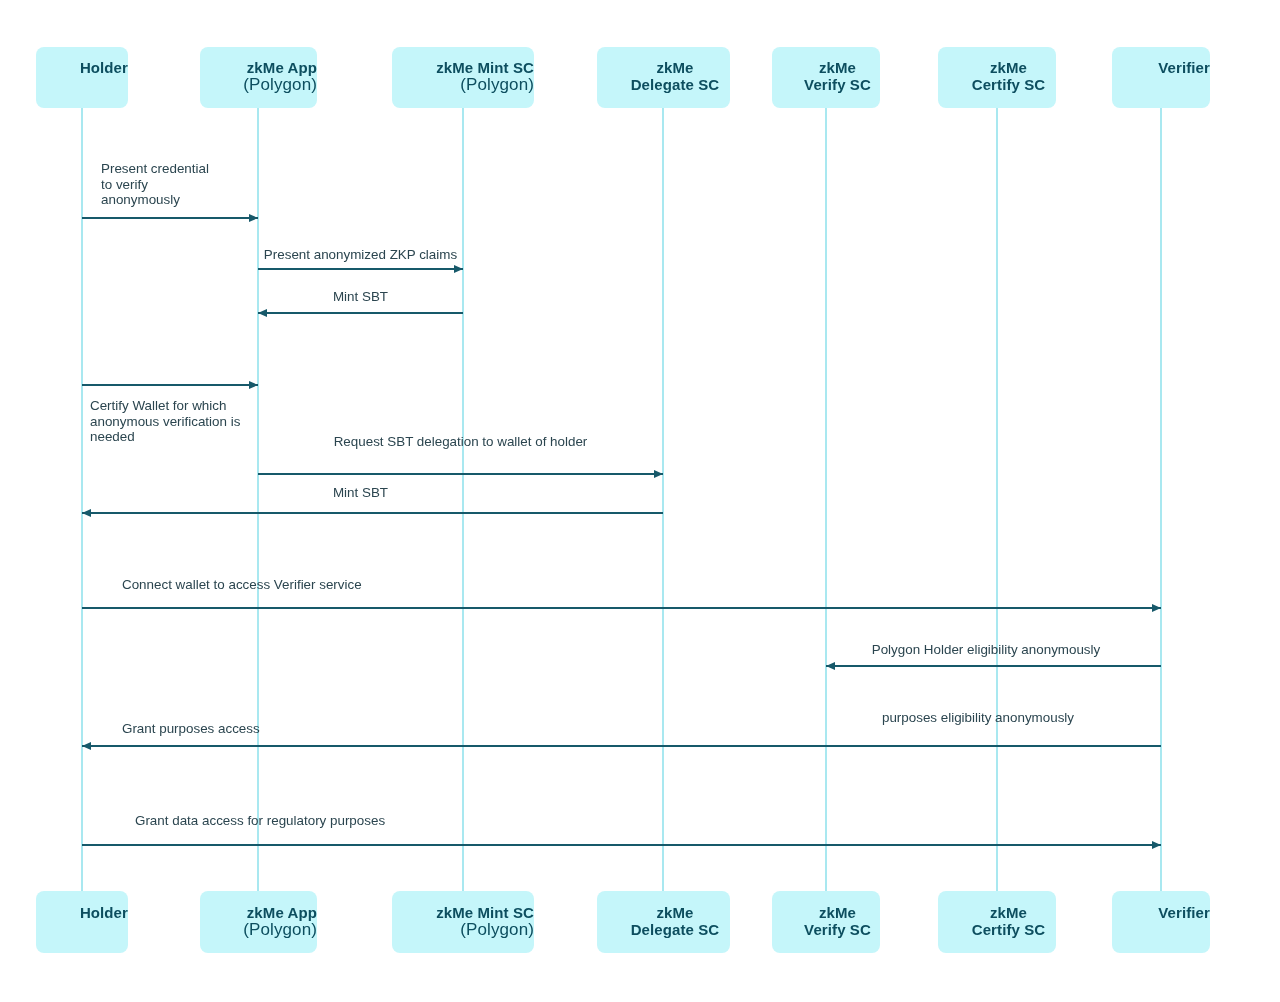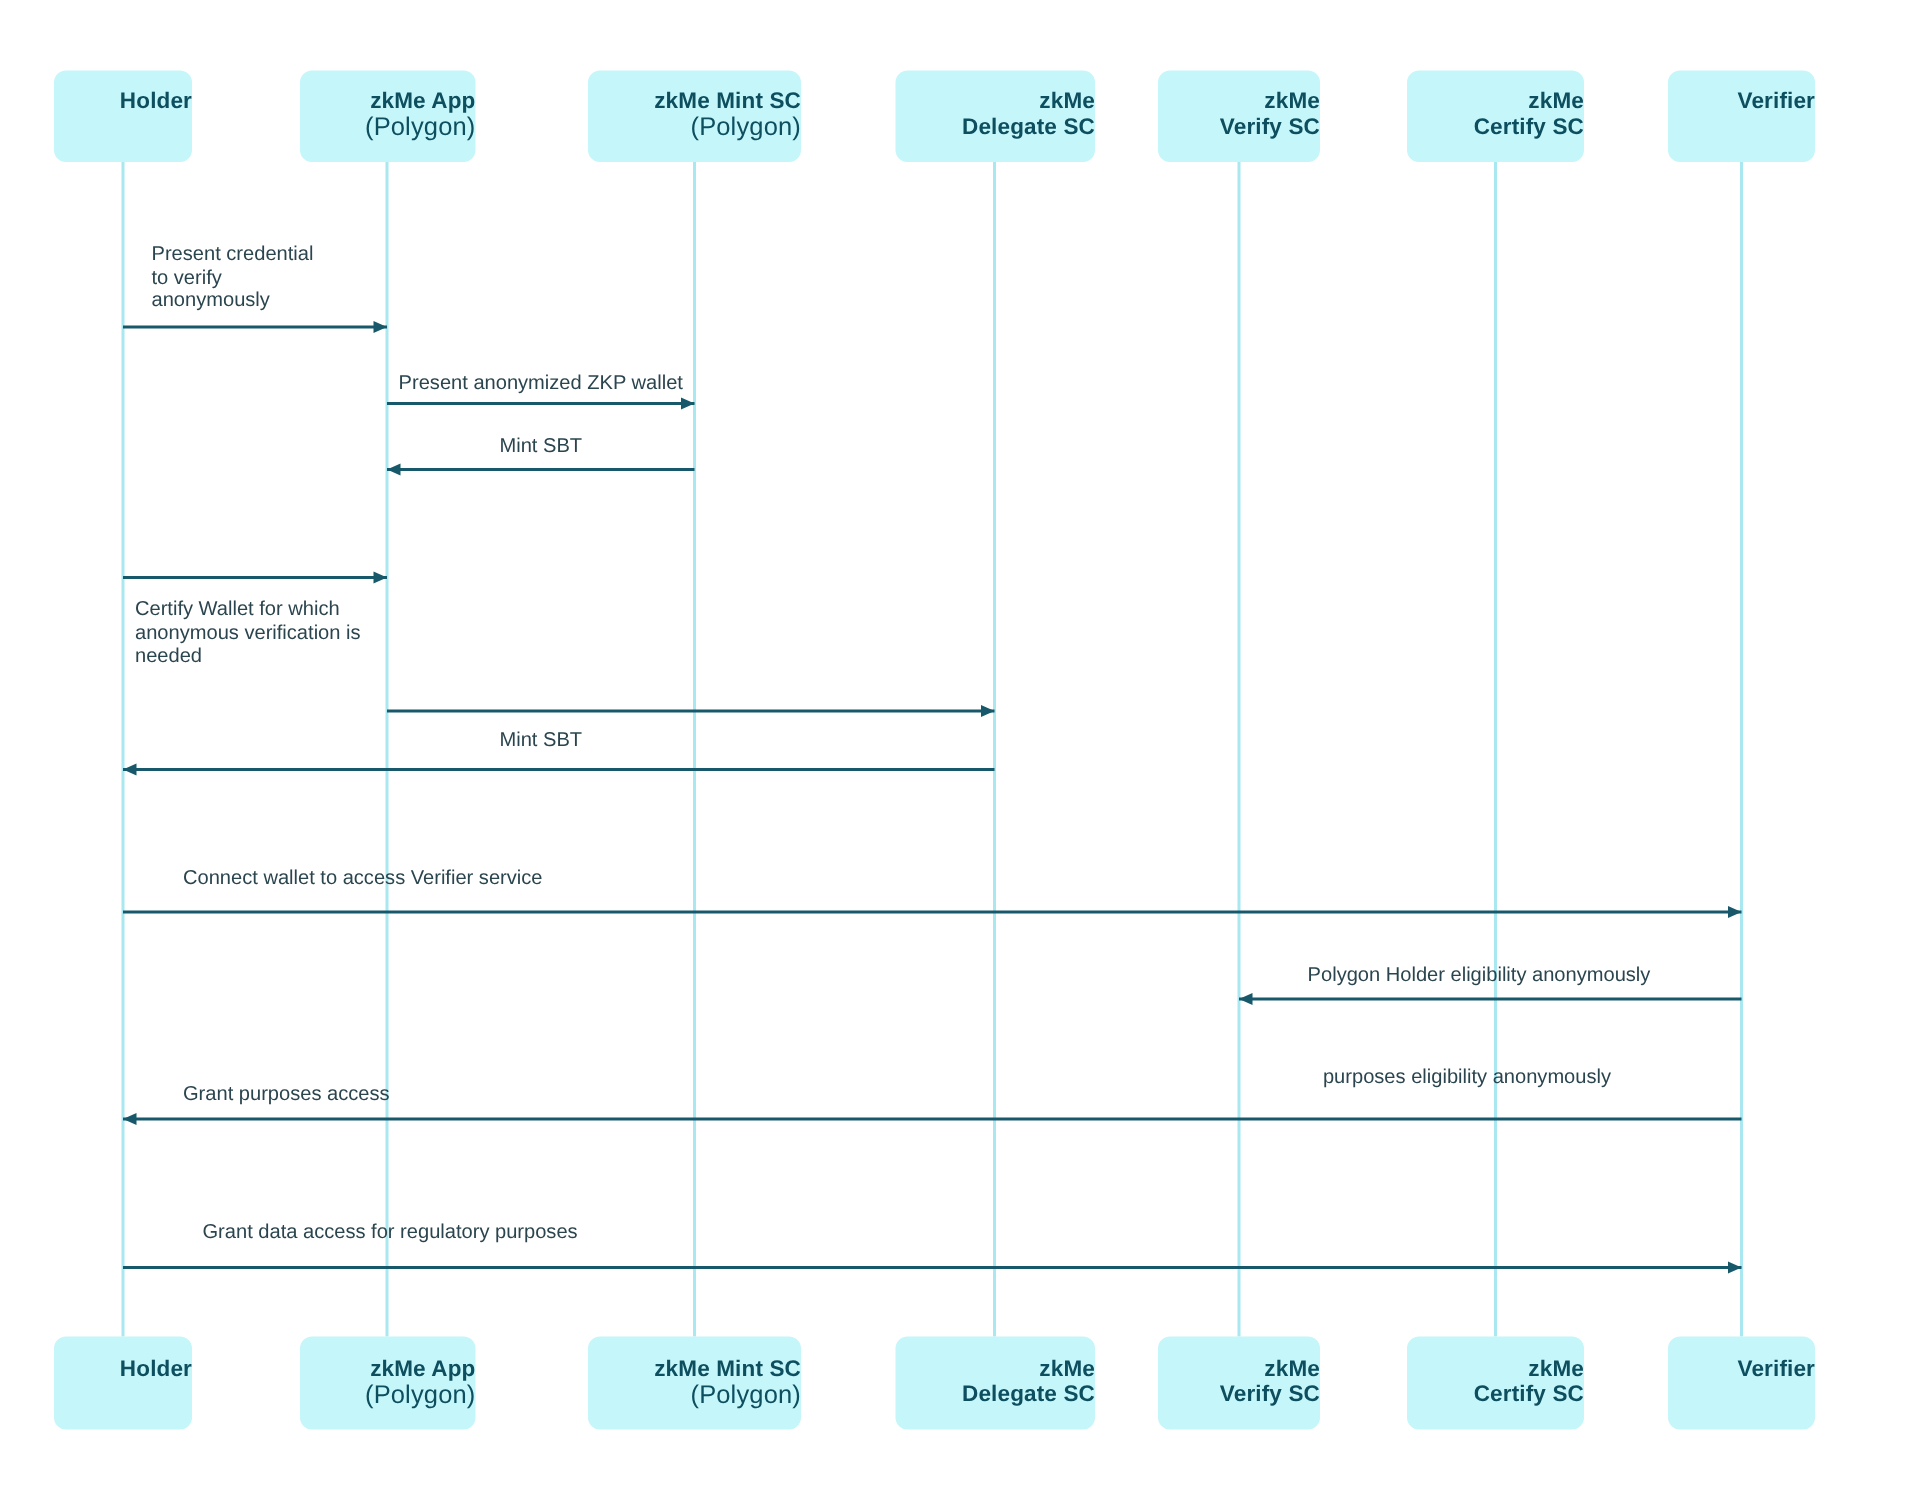--- a/index.html
+++ b/index.html
@@ -14,21 +14,21 @@
     background:var(--actor-box-fill,#c5f6fa);
     border-radius:8px;
     color:var(--actor-text,#0d4e5f);
     display:flex; flex-direction:column; align-items:flex-end;
     padding-top:13px;
     font-size:15px; font-weight:700; line-height:16.5px;
     letter-spacing:0.1px;
   }
   .actor.bottom { height:62px; padding-top:14px; }
   .actor .sub { font-weight:400; font-size:17px; }
-  .actor.left-text { align-items:flex-end; padding-left:23px; }
+  .actor.left-text { align-items:center; padding-left:23px; }
   .actor.left-text .sub { font-weight:700; font-size:15px; }
   .lifeline {
     position:absolute; top:108px; height:783px; width:1.5px;
     background:var(--lifeline,#a9e8f0);
   }
   .arrow { position:absolute; height:2px; }
   .arrow .line {
     position:absolute; left:0; right:0; top:0; height:2px;
     background:var(--arrow,#17596a);
   }
@@ -88,40 +88,41 @@
   <div class="lifeline" style="left:1160px;"></div>
 
   <div class="msg" style="left:101px;top:161px;">Present credential
 to verify
 anonymously</div>
   <div class="arrow right" style="left:82px;top:217px;width:176px;">
     <span class="line"></span>
     <span class="head"></span>
   </div>
 
-  <div class="msg center" style="left:258px;top:247px;width:205px;">Present anonymized ZKP wallet</div>
+  <div class="msg center" style="left:258px;top:247px;width:205px;">Present anonymized ZKP claims</div>
   <div class="arrow right" style="left:258px;top:268px;width:205px;">
     <span class="line"></span>
     <span class="head"></span>
   </div>
 
   <div class="msg center" style="left:258px;top:289px;width:205px;">Mint SBT</div>
   <div class="arrow left" style="left:258px;top:312px;width:205px;">
     <span class="line"></span>
     <span class="head"></span>
   </div>
 
   <div class="arrow right" style="left:82px;top:384px;width:176px;">
     <span class="line"></span>
     <span class="head"></span>
   </div>
   <div class="msg" style="left:90px;top:398px;">Certify Wallet for which
 anonymous verification is
 needed</div>
 
+  <div class="msg center" style="left:258px;top:434px;width:405px;">Request SBT delegation to wallet of holder</div>
   <div class="arrow right" style="left:258px;top:473px;width:405px;">
     <span class="line"></span>
     <span class="head"></span>
   </div>
 
   <div class="msg center" style="left:258px;top:485px;width:205px;">Mint SBT</div>
   <div class="arrow left" style="left:82px;top:512px;width:581px;">
     <span class="line"></span>
     <span class="head"></span>
   </div>

